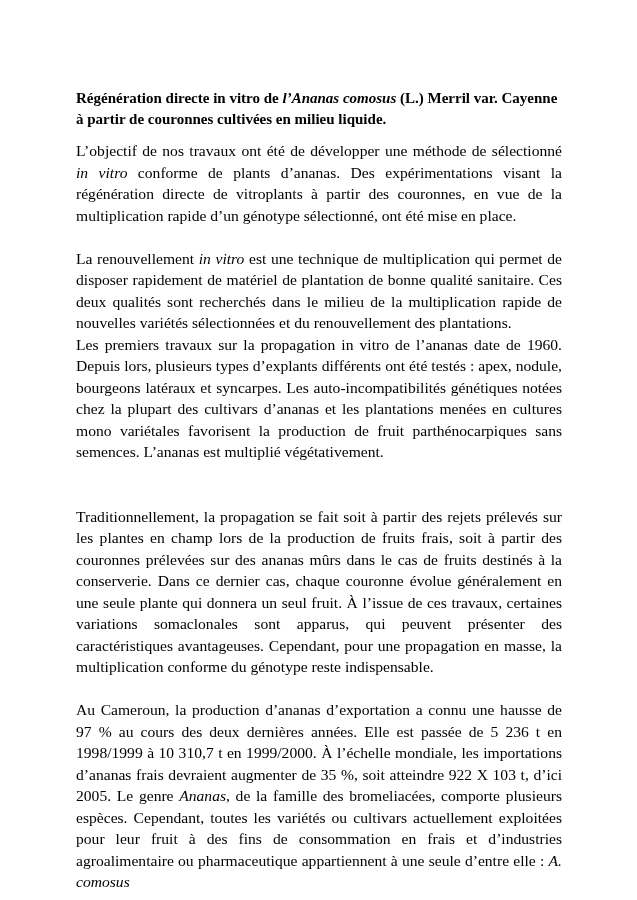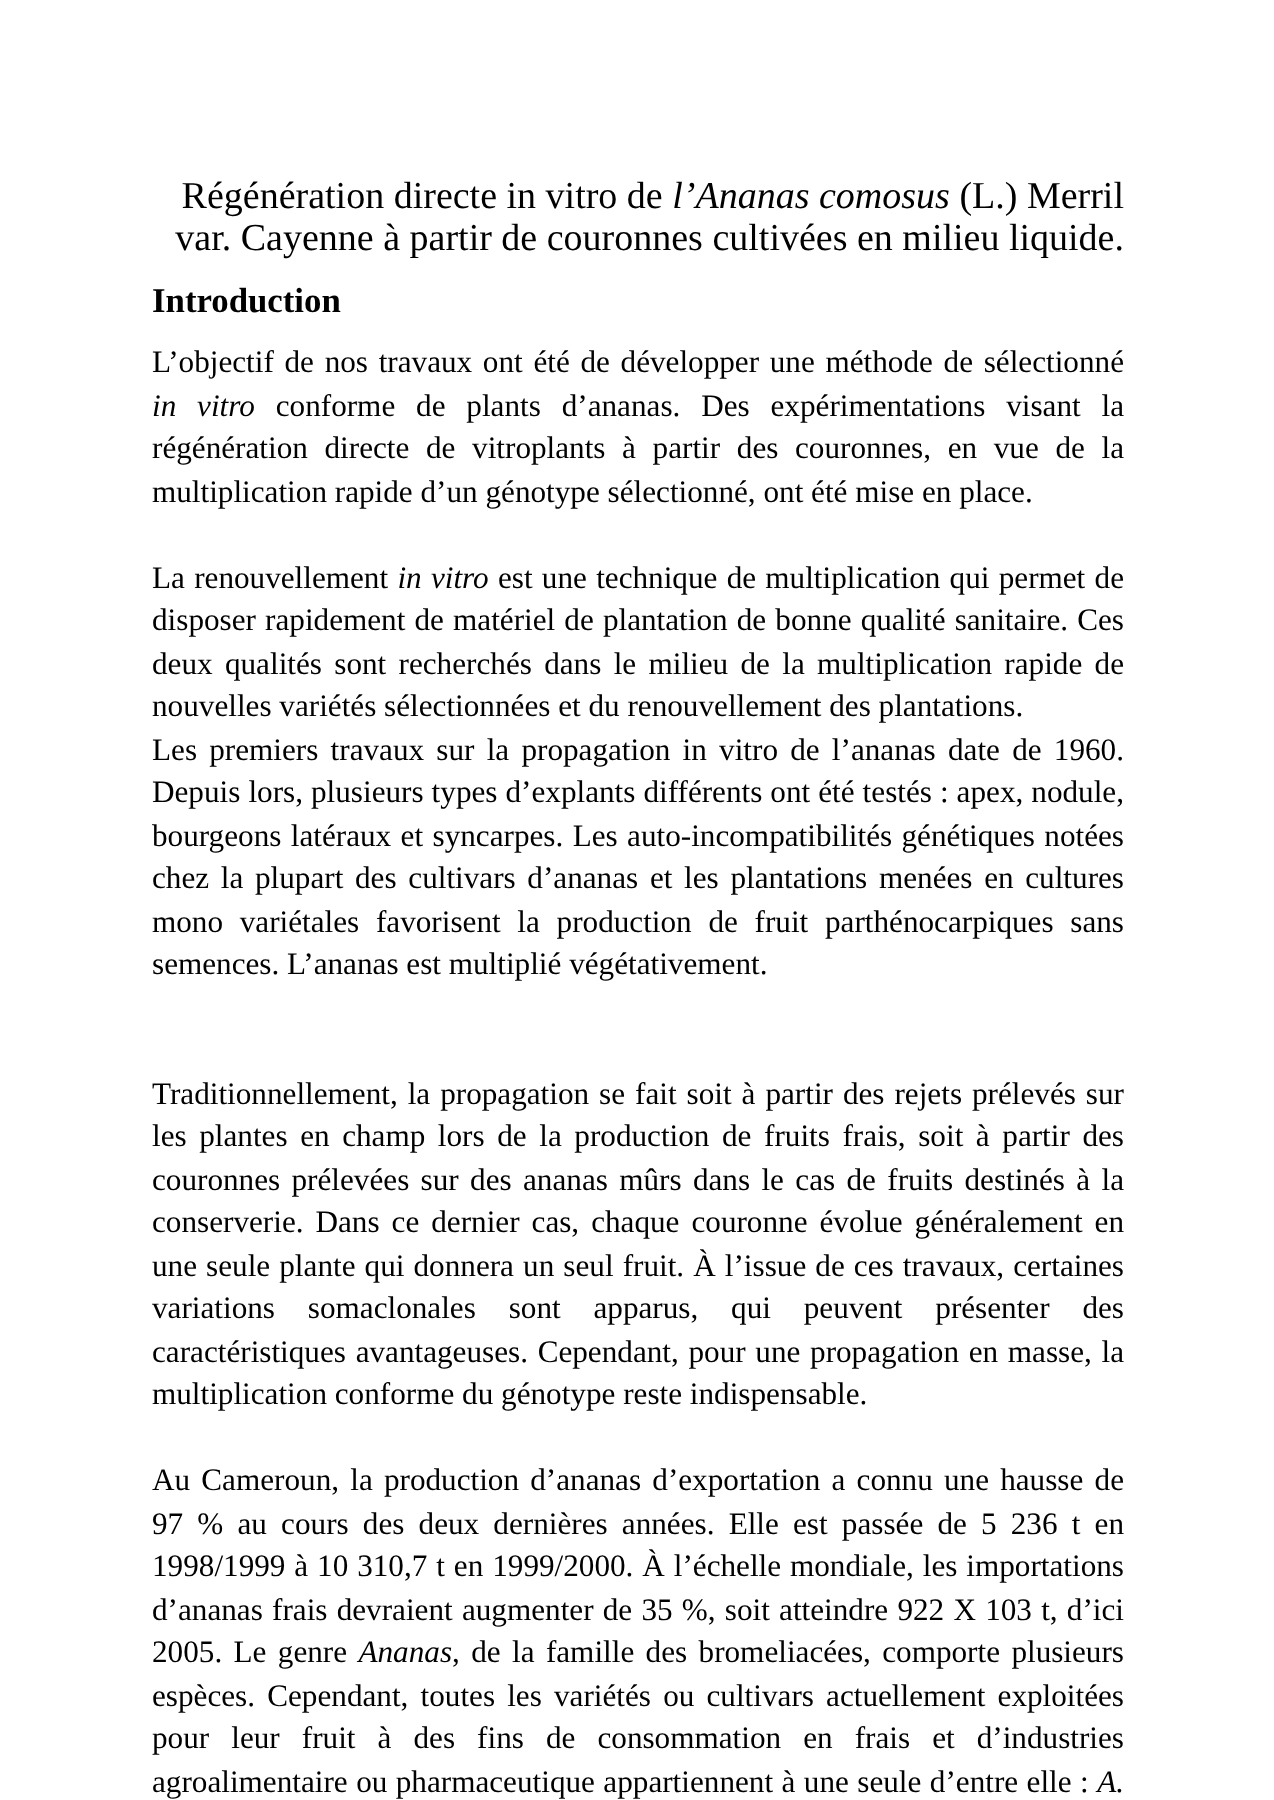--- a/index.html
+++ b/index.html
@@ -3,39 +3,38 @@
 <meta charset="utf-8">
 <style>
   html, body { margin: 0; padding: 0; background: #ffffff; }
   body { width: 637px; height: 900px; position: relative; overflow: hidden; }
   .page {
     position: absolute; left: 76px; top: 88px; width: 486px;
     font-family: "Liberation Serif", serif; color: #000;
     font-size: 15.6px; line-height: 21.5px;
   }
   h1 {
-    font-size: 19px; font-weight: normal; line-height: 21px;
-    margin: 0 0 10px 0; text-align: right;
+    font-size: 15px; font-weight: bold; line-height: 21px;
+    margin: 0 0 10px 0; text-align: left;
   }
   h2 {
     font-size: 17.4px; font-weight: bold; line-height: 21px;
     margin: 0 0 10px 0;
   }
   p { margin: 0; text-align: justify; text-align-last: left; }
   .gap1 { height: 21.5px; }
   .gap2 { height: 43px; }
   i { font-style: italic; }
 </style>
 </head>
 <body>
 
 <div class="page">
   <h1><span>Régénération directe in vitro de </span><i>l’Ananas comosus</i><span> (L.) Merril var. Cayenne à partir de couronnes cultivées en milieu liquide.</span></h1>
 
-  <h2>Introduction</h2>
 
   <p><span>L’objectif de nos travaux ont été de développer une méthode de sélectionné </span><i>in vitro</i><span> conforme de plants d’ananas. Des expérimentations visant la régénération directe de vitroplants à partir des couronnes, en vue de la multiplication rapide d’un génotype sélectionné, ont été mise en place.</span></p>
   <div class="gap1"></div>
   <p><span>La renouvellement </span><i>in vitro</i><span> est une technique de multiplication qui permet de disposer rapidement de matériel de plantation de bonne qualité sanitaire. Ces deux qualités sont recherchés dans le milieu de la multiplication rapide de nouvelles variétés sélectionnées et du renouvellement des plantations.</span></p>
   <p><span>Les premiers travaux sur la propagation in vitro de l’ananas date de 1960. Depuis lors, plusieurs types d’explants différents ont été testés : apex, nodule, bourgeons latéraux et  syncarpes. Les auto-incompatibilités génétiques notées chez la plupart des cultivars d’ananas et les plantations menées en cultures mono variétales favorisent la production de fruit parthénocarpiques sans semences. L’ananas est multiplié végétativement.</span></p>
   <div class="gap2"></div>
   <p><span>Traditionnellement, la propagation se fait soit à partir des rejets prélevés sur les plantes en champ lors de la production de fruits frais, soit à partir des couronnes prélevées sur des ananas mûrs dans le cas de fruits destinés à la conserverie. Dans  ce dernier cas, chaque couronne évolue généralement en une seule plante qui donnera un seul fruit. À l’issue de ces travaux, certaines variations somaclonales sont apparus, qui peuvent présenter des caractéristiques avantageuses. Cependant, pour une propagation en masse, la multiplication conforme du génotype reste indispensable.</span></p>
   <div class="gap1"></div>
   <p><span>Au Cameroun, la production d’ananas d’exportation a connu une hausse de 97 % au cours des deux dernières années. Elle est passée de 5 236 t en 1998/1999 à 10 310,7 t en 1999/2000. À l’échelle mondiale, les importations d’ananas frais devraient augmenter de 35 %, soit atteindre 922 X 103 t, d’ici 2005. Le genre </span><i>Ananas</i><span>, de la famille des bromeliacées, comporte plusieurs espèces. Cependant, toutes les variétés ou cultivars actuellement exploitées pour leur fruit à des fins de consommation en frais et d’industries agroalimentaire ou pharmaceutique appartiennent à une seule d’entre elle : </span><i>A. comosus</i></p>
 </div>

